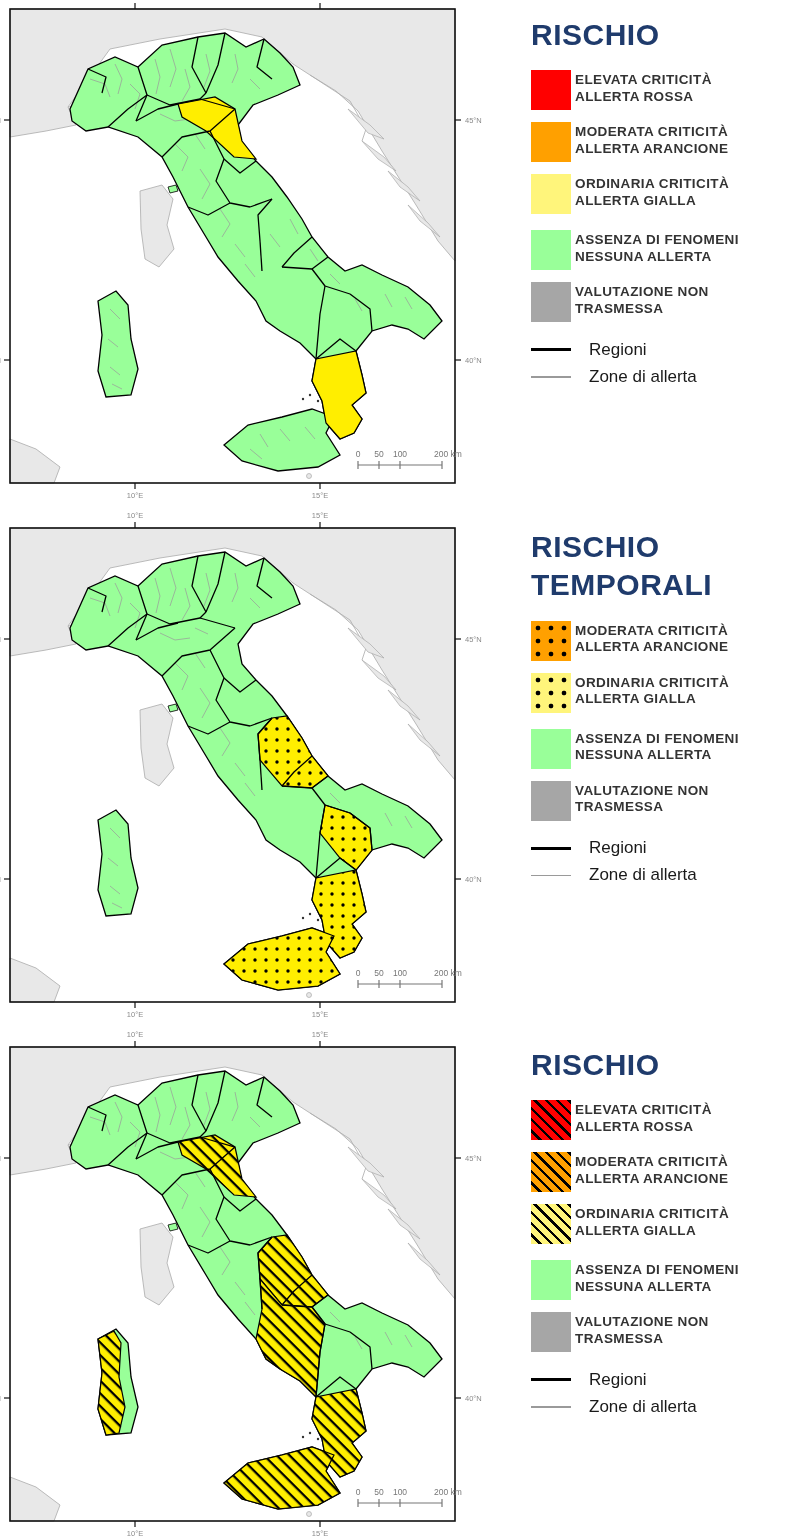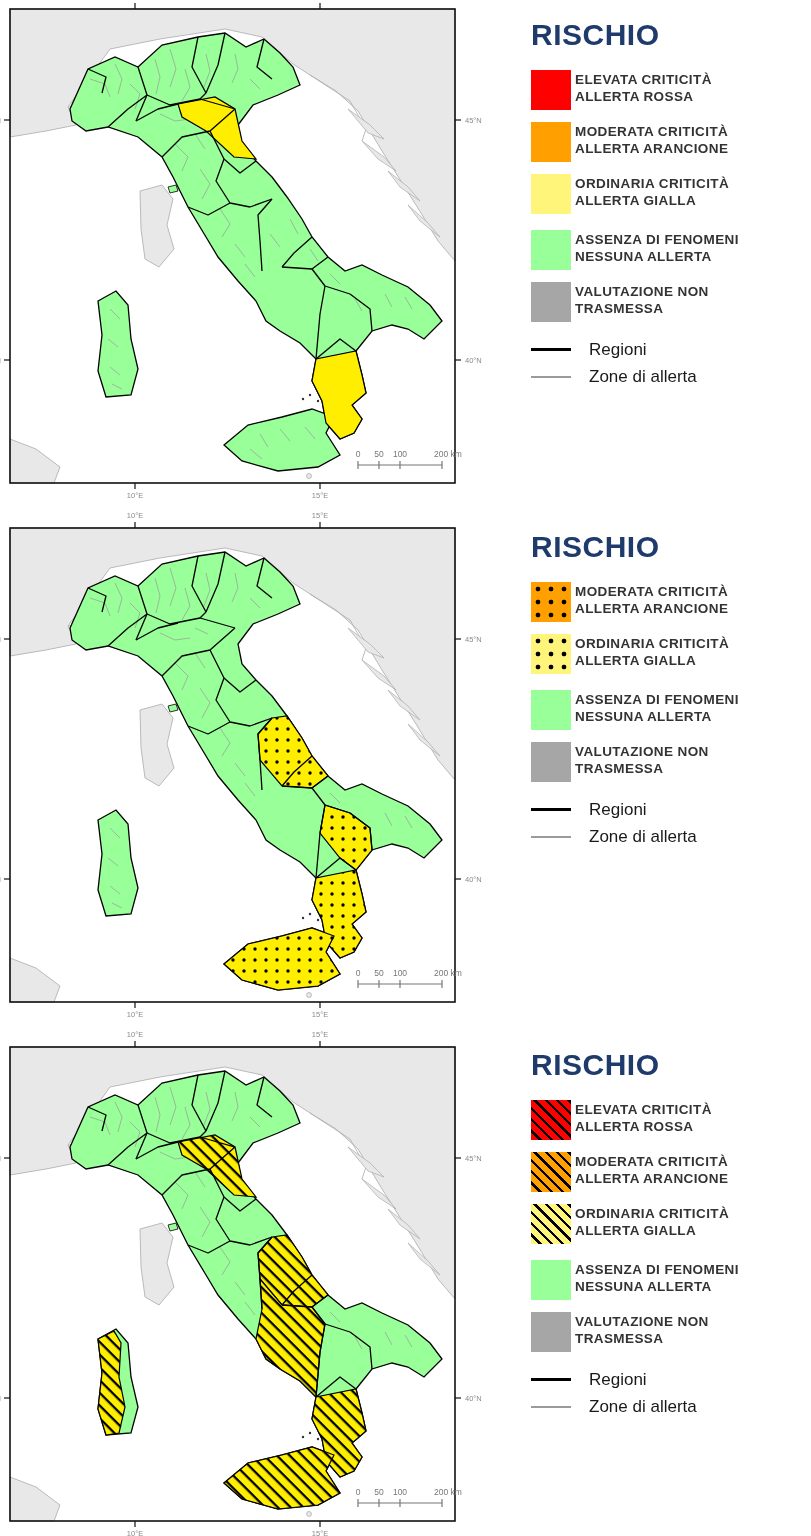--- a/index.html
+++ b/index.html
@@ -517,20 +517,21 @@
       <div class="line-item">
         <div class="line-swatch line-zone"></div>
         <div class="line-label">Zone di allerta</div>
       </div>
     </div>
 </div>
 
 <div class="legend" id="legend-1">
   <h2 class="legend-title">
     <div>RISCHIO</div>
+    <div>TEMPORALI</div>
   </h2>
   <div class="legend-items">
       <div class="legend-item">
         <div class="swatch swatch-orange-dots"></div>
         <div class="legend-item-text">
           <div>MODERATA CRITICITÀ</div>
           <div>ALLERTA ARANCIONE</div>
         </div>
       </div>
       <div class="legend-item">

